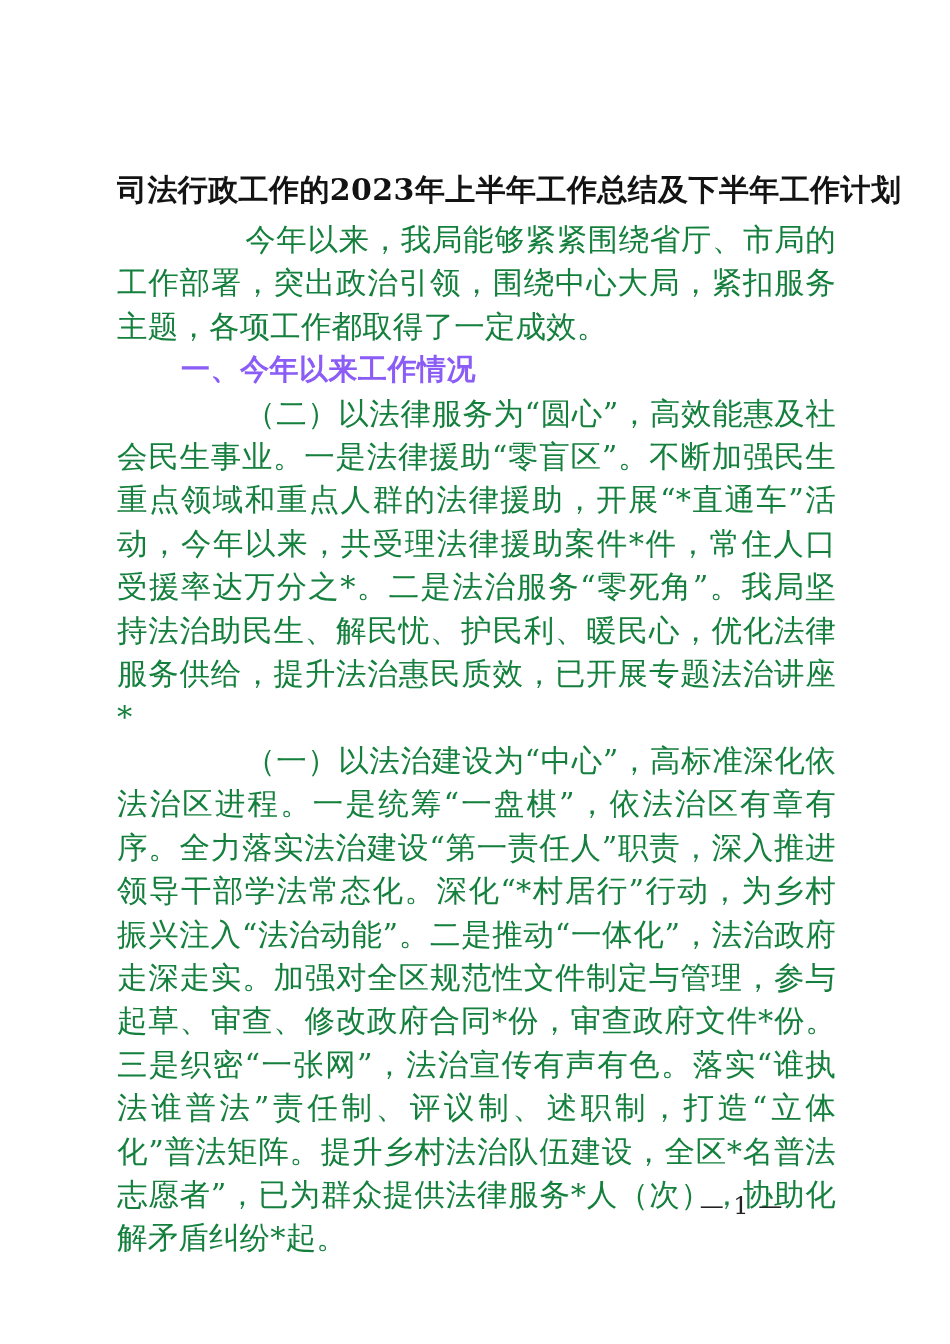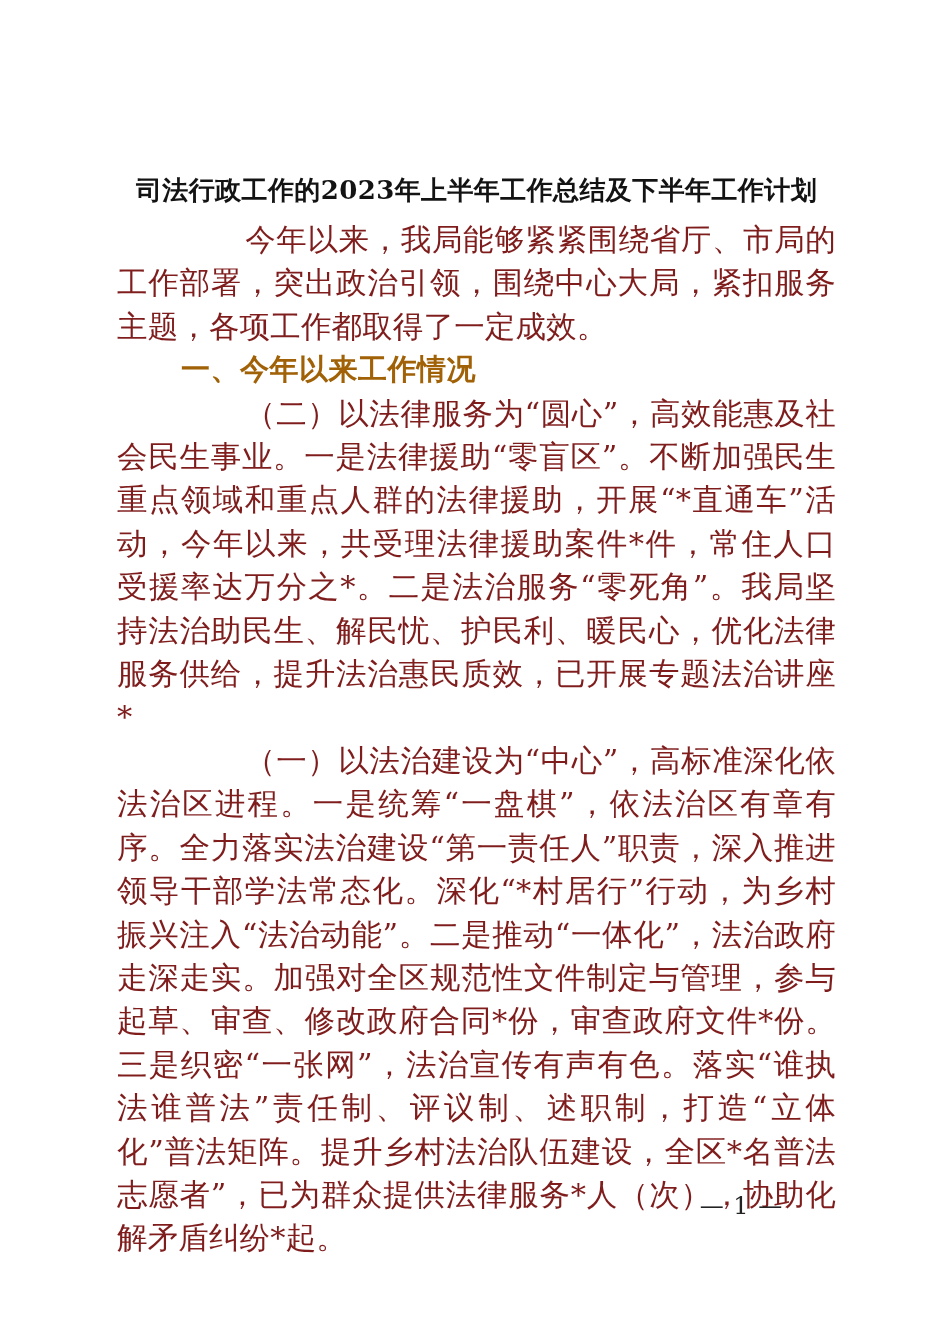--- a/index.html
+++ b/index.html
@@ -26,49 +26,49 @@
   #doc {
     position: absolute;
     left: 117px;
     top: 168px;
     width: 719px;
   }
 
   .doc-title {
     font-family: "DejaVu Serif", "Liberation Serif", serif;
     font-weight: bold;
-    font-size: 26px;
+    font-size: 30px;
     line-height: 44px;
     color: #131313;
     text-align: center;
     letter-spacing: 0.4px;
     margin: 0 0 6px 0;
     white-space: nowrap;
   }
 
   .para {
     font-family: "DejaVu Serif", "Liberation Serif", serif;
     font-size: 30.5px;
     line-height: 43.4px;
-    color: #7f1d1d;
+    color: #15803d;
     margin: 0;
     text-align: justify;
     text-justify: inter-character;
     text-align-last: left;
     letter-spacing: 0.15px;
     text-indent: 66px;
     word-break: break-all;
   }
 
   .heading {
     font-family: "DejaVu Sans", "Liberation Sans", sans-serif;
     font-weight: bold;
     font-size: 29px;
     line-height: 43.4px;
-    color: #a16207;
+    color: #8b5cf6;
     margin: 0;
     text-indent: 64px;
     letter-spacing: 0.5px;
   }
 
   
   #footer {
     position: absolute;
     left: 117px;
     top: 1192px;

